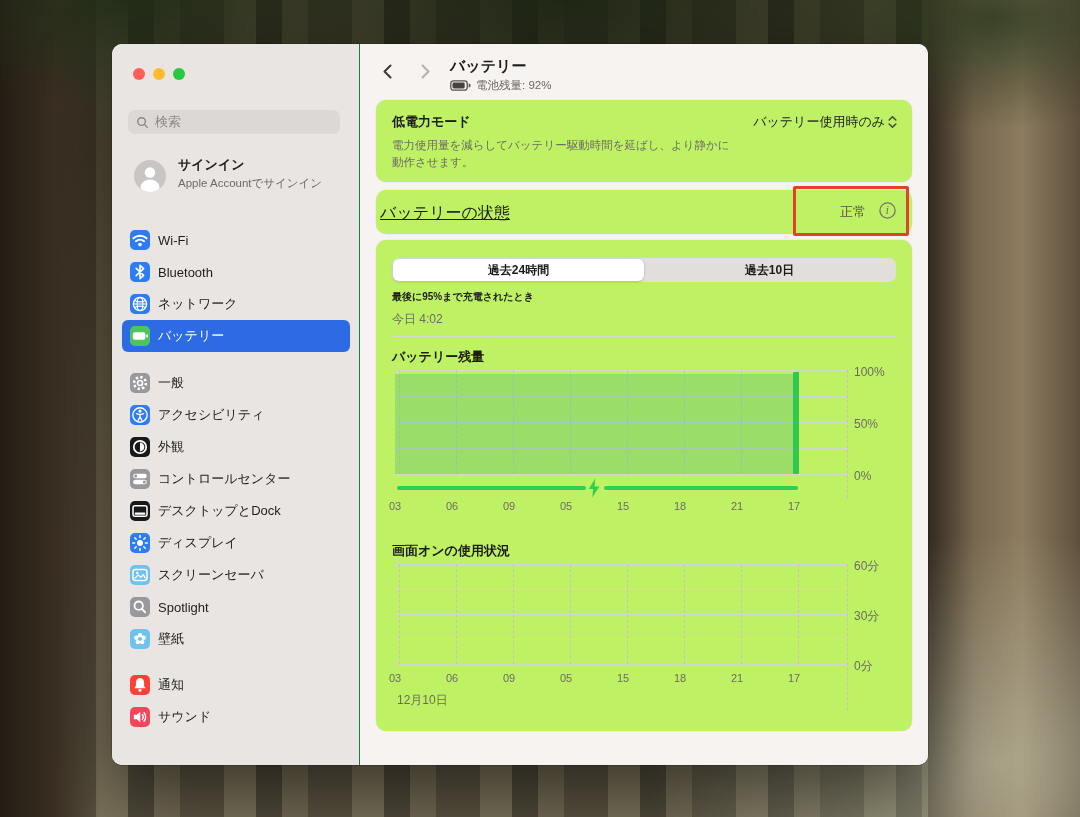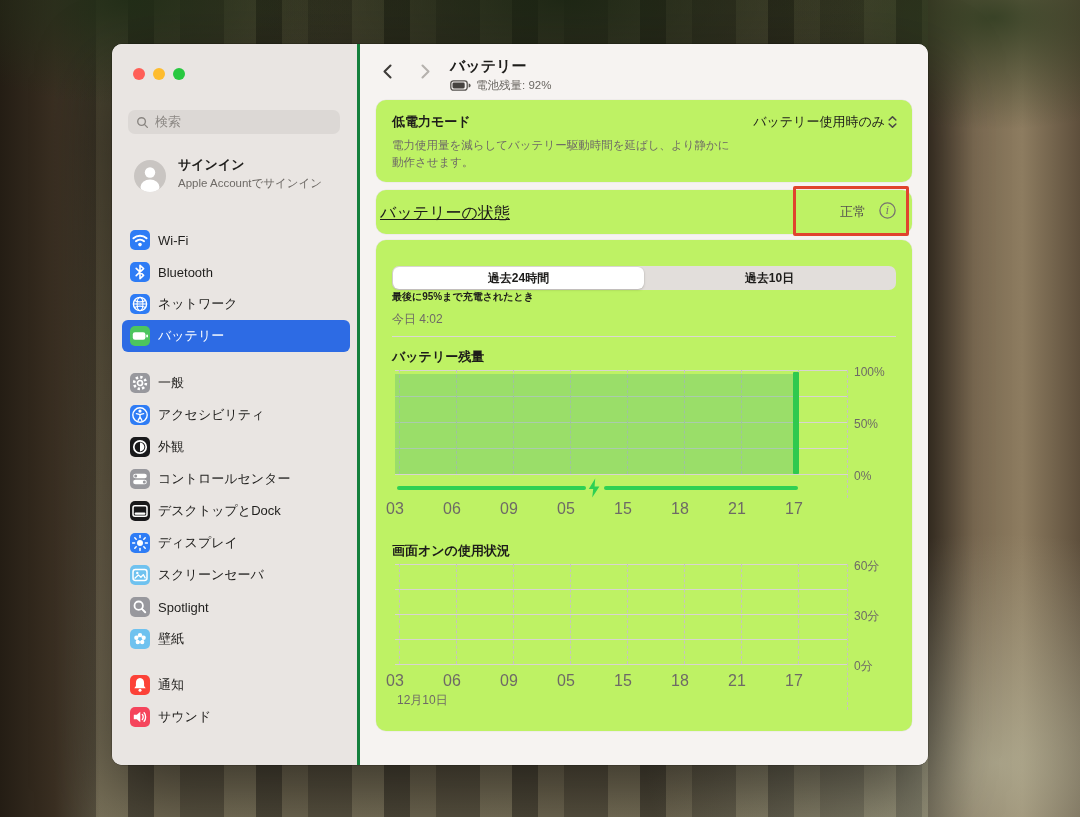--- a/index.html
+++ b/index.html
@@ -11,21 +11,21 @@
   .trunks{position:absolute;inset:0;background:repeating-linear-gradient(90deg,rgba(40,32,24,.55) 0 26px,rgba(96,80,60,.38) 26px 52px,rgba(58,48,36,.52) 52px 96px,rgba(116,98,74,.32) 96px 128px);}
   .trunk-right{position:absolute;top:0;bottom:0;right:0;width:152px;background:linear-gradient(90deg,#43382a 0%,#7b6a52 30%,#8d7c60 62%,#5e4f3c 100%);}
   .trunk-left{position:absolute;top:0;bottom:0;left:0;width:100px;background:linear-gradient(90deg,#241d14 0%,#3a2f22 55%,rgba(58,47,34,0) 100%);}
   .foliage{position:absolute;left:0;right:0;top:0;height:220px;background:radial-gradient(ellipse 320px 150px at 12% 0%,rgba(34,46,24,.95),transparent 70%),radial-gradient(ellipse 430px 170px at 52% 0%,rgba(28,38,20,.9),transparent 72%),radial-gradient(ellipse 330px 160px at 92% 8%,rgba(44,58,30,.85),transparent 70%);}
   .fog{position:absolute;right:0;bottom:0;width:460px;height:300px;background:radial-gradient(ellipse at 82% 82%,rgba(198,200,174,.55),transparent 66%);}
 
   
   .window{position:absolute;left:112px;top:44px;width:816px;height:721px;border-radius:10px;overflow:hidden;background:#f6f3f1;box-shadow:0 28px 70px rgba(0,0,0,.5),0 0 0 .5px rgba(0,0,0,.3);}
 
   
-  .sidebar{position:absolute;left:0;top:0;width:248px;height:100%;background:#e9e5e2;border-right:3px solid #15803d;}
+  .sidebar{position:absolute;left:0;top:0;width:248px;height:100%;background:#e9e5e2;border-right:1px solid #15803d;}
   .traffic{position:absolute;left:21px;top:24px;display:flex;gap:8px;}
   .tl{width:12px;height:12px;border-radius:50%;}
   .tl-close{background:#ff5f57;} .tl-min{background:#febc2e;} .tl-zoom{background:#28c840;}
   .search{position:absolute;left:16px;top:66px;width:212px;height:24px;background:#dcd8d5;border-radius:7px;display:flex;align-items:center;gap:5px;padding:0 7px;color:#8b8783;font-size:13px;}
   .signin{position:absolute;left:22px;top:112px;display:flex;gap:12px;align-items:flex-start;width:210px;}
   .avatar{width:32px;height:32px;border-radius:50%;background:#c9c5c2;overflow:hidden;flex:none;position:relative;top:4px;}
   .signin-title{font-size:13px;font-weight:700;color:#1f1e1c;margin-bottom:2px;}
   .signin-sub{font-size:11.5px;color:#6e6a66;line-height:1.35;width:152px;}
   .sb-list{position:absolute;left:10px;top:180px;width:228px;}
   .sb-item{height:32px;display:flex;align-items:center;gap:8px;padding:0 8px;border-radius:6px;font-size:13px;color:#1f1e1c;cursor:default;}
@@ -46,34 +46,34 @@
   .card3{top:196px;height:491px;}
   .row-title{position:absolute;left:16px;top:13px;font-size:13px;font-weight:600;color:#1d1c1a;}
   .lp-value{position:absolute;right:14px;top:13px;display:flex;align-items:center;gap:2px;font-size:13px;color:#1d1c1a;}
   .lp-desc{position:absolute;left:16px;top:37px;width:348px;font-size:11.5px;color:#6e6a66;line-height:1.5;}
   .bh-label{position:absolute;left:4px;top:13px;font-size:16px;color:#1d1c1a;text-decoration:underline;}
   .bh-value{position:absolute;right:46px;top:13px;font-size:13px;color:#56534f;}
   .bh-info{position:absolute;right:15px;top:11px;}
   .annotation{position:absolute;left:433px;top:142px;width:116px;height:50px;border:3.5px solid #e0432d;border-radius:2px;z-index:5;pointer-events:none;}
 
   
-  .tabs{position:absolute;left:16px;top:18px;width:504px;height:24px;background:#e2dedb;border-radius:7px;display:flex;padding:1px;margin-top:8px;}
+  .tabs{position:absolute;left:16px;top:18px;width:504px;height:24px;background:#e2dedb;border-radius:7px;display:flex;padding:1px;}
   .tab{flex:1;display:flex;align-items:center;justify-content:center;font-size:12px;font-weight:600;color:#1d1c1a;border-radius:6px;}
   .tab.on{background:#ffffff;box-shadow:0 1px 2.5px rgba(0,0,0,.18),0 0 0 .5px rgba(0,0,0,.04);}
 
   .lc-title{position:absolute;left:16px;top:50px;font-size:10px;font-weight:600;color:#1d1c1a;}
   .lc-time{position:absolute;left:16px;top:71px;font-size:12px;color:#6e6a66;}
   .divider{position:absolute;left:16px;top:96px;width:504px;height:1px;background:#dbd7d3;}
 
   .chart-title{position:absolute;left:16px;font-size:13px;font-weight:600;color:#1d1c1a;}
   .plot{position:absolute;left:19px;width:453px;}
   .hline{position:absolute;left:0;width:453px;height:1px;background:#d8d4d0;}
   .vtick{position:absolute;top:0;width:0;border-left:1px dashed #c7c3bf;}
   .ylab{position:absolute;left:478px;width:46px;font-size:12px;color:#6e6a66;transform:translateY(-50%);}
-  .xlab{position:absolute;width:34px;text-align:center;font-size:16px;color:#6e6a66;}
+  .xlab{position:absolute;width:34px;text-align:center;font-size:11px;color:#6e6a66;}
   .fill{position:absolute;left:0;top:4px;width:404px;bottom:0;background:rgba(94,190,112,.38);}
   .endbar{position:absolute;left:398px;top:2px;width:6px;bottom:0;background:#2fc94e;border-radius:1px;}
   .chgline{position:absolute;height:4px;border-radius:2px;background:#2ed053;}
   .datelab{position:absolute;left:21px;top:452px;font-size:12px;color:#6e6a66;}
 </style>
 </head>
 <body>
 
 <div class="stage">
   <div class="trunks"></div>

